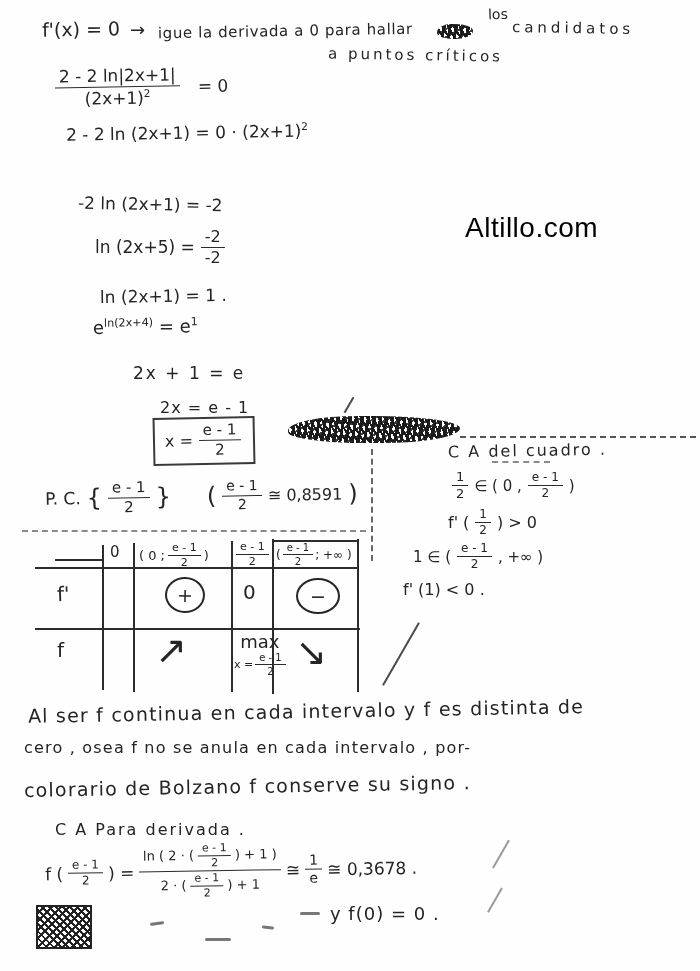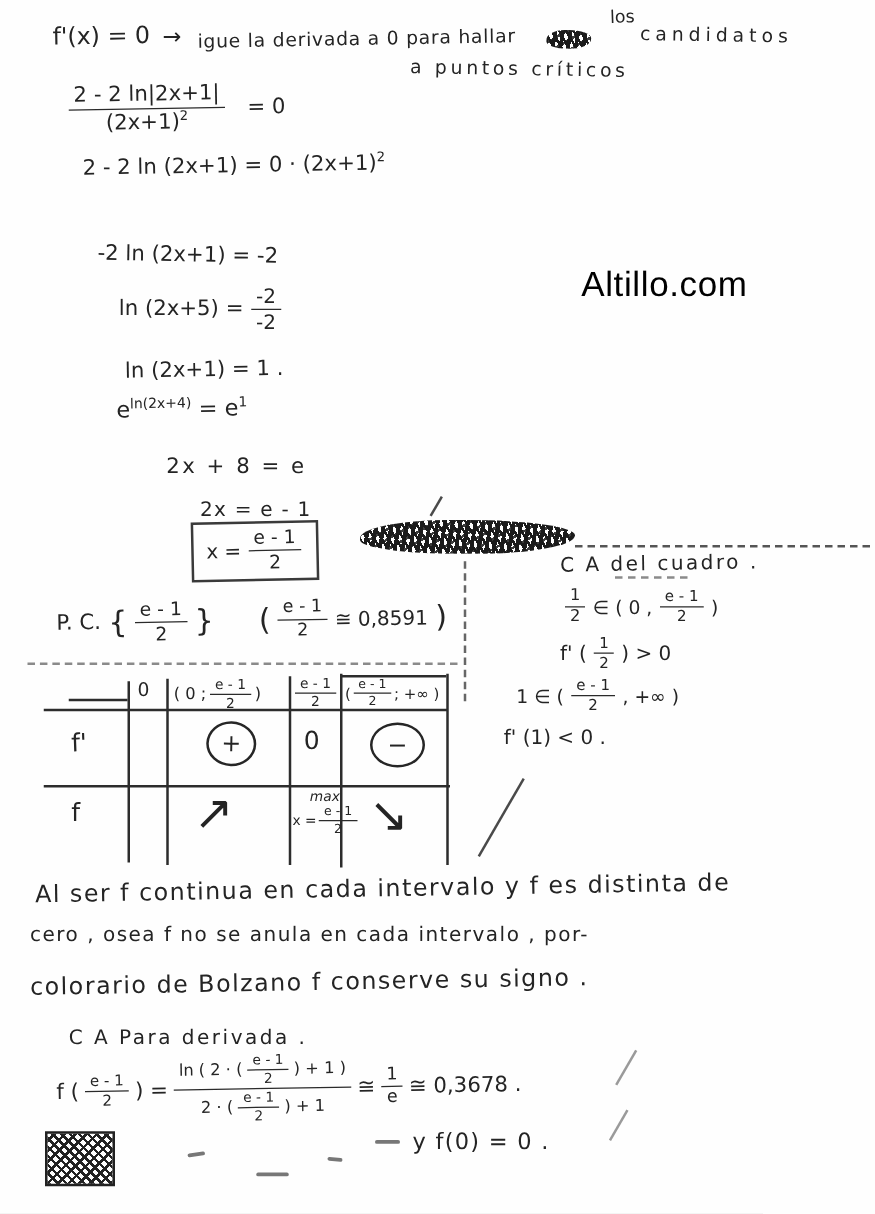--- a/index.html
+++ b/index.html
@@ -74,21 +74,21 @@
   <span class="abs row" style="left:95px;top:228px;">
     <span class="hw" style="font-size:17px;">ln (2x+5) =</span>
     <span class="frac hw" style="font-size:16px;">
       <span class="fr-n">-2</span>
       <span class="fr-d">-2</span>
     </span>
   </span>
 
   <span class="abs hw r-1" style="left:100px;top:286px;font-size:17px;">ln (2x+1) = 1 .</span>
   <span class="abs hw r-1" style="left:93px;top:316px;font-size:18px;"><span>e</span><sup>ln(2x+4)</sup> <span>= e</span><sup>1</sup></span>
-  <span class="abs hw" style="left:133px;top:363px;font-size:17px;letter-spacing:2px;">2x + 8 = e</span>
+  <span class="abs hw" style="left:133px;top:363px;font-size:17px;letter-spacing:2px;">2x + 1 = e</span>
   <span class="abs hw" style="left:160px;top:398px;font-size:16px;letter-spacing:1px;">2x = e - 1</span>
 
   <span class="abs boxed row" style="left:153px;top:417px;">
     <span class="hw" style="font-size:16px;">x =</span>
     <span class="frac hw" style="font-size:15px;">
       <span class="fr-n">e - 1</span>
       <span class="fr-d">2</span>
     </span>
   </span>
   <div class="abs slash" style="left:348px;top:396px;height:18px;transform:rotate(30deg);"></div>
@@ -193,21 +193,21 @@
   <span class="abs circled r1" style="left:165px;top:577px;width:36px;height:32px;">
     <span class="hw" style="font-size:19px;">+</span>
   </span>
   <span class="abs hw" style="left:243px;top:580px;font-size:20px;">0</span>
   <span class="abs circled" style="left:296px;top:578px;width:40px;height:32px;">
     <span class="hw" style="font-size:19px;">−</span>
   </span>
 
   <span class="abs hw" style="left:155px;top:628px;font-size:38px;">↗</span>
   <span class="abs col" style="left:234px;top:631px;">
-    <span class="hw" style="font-size:11px;font-style:italic;">max</span>
+    <span class="hw" style="font-size:18px;">max</span>
     <span class="row" style="gap:2px;">
       <span class="hw" style="font-size:11px;">x =</span>
       <span class="frac hw" style="font-size:10px;">
         <span class="fr-n">e - 1</span>
         <span class="fr-d">2</span>
       </span>
     </span>
   </span>
   <span class="abs hw" style="left:295px;top:630px;font-size:38px;">↘</span>
 

